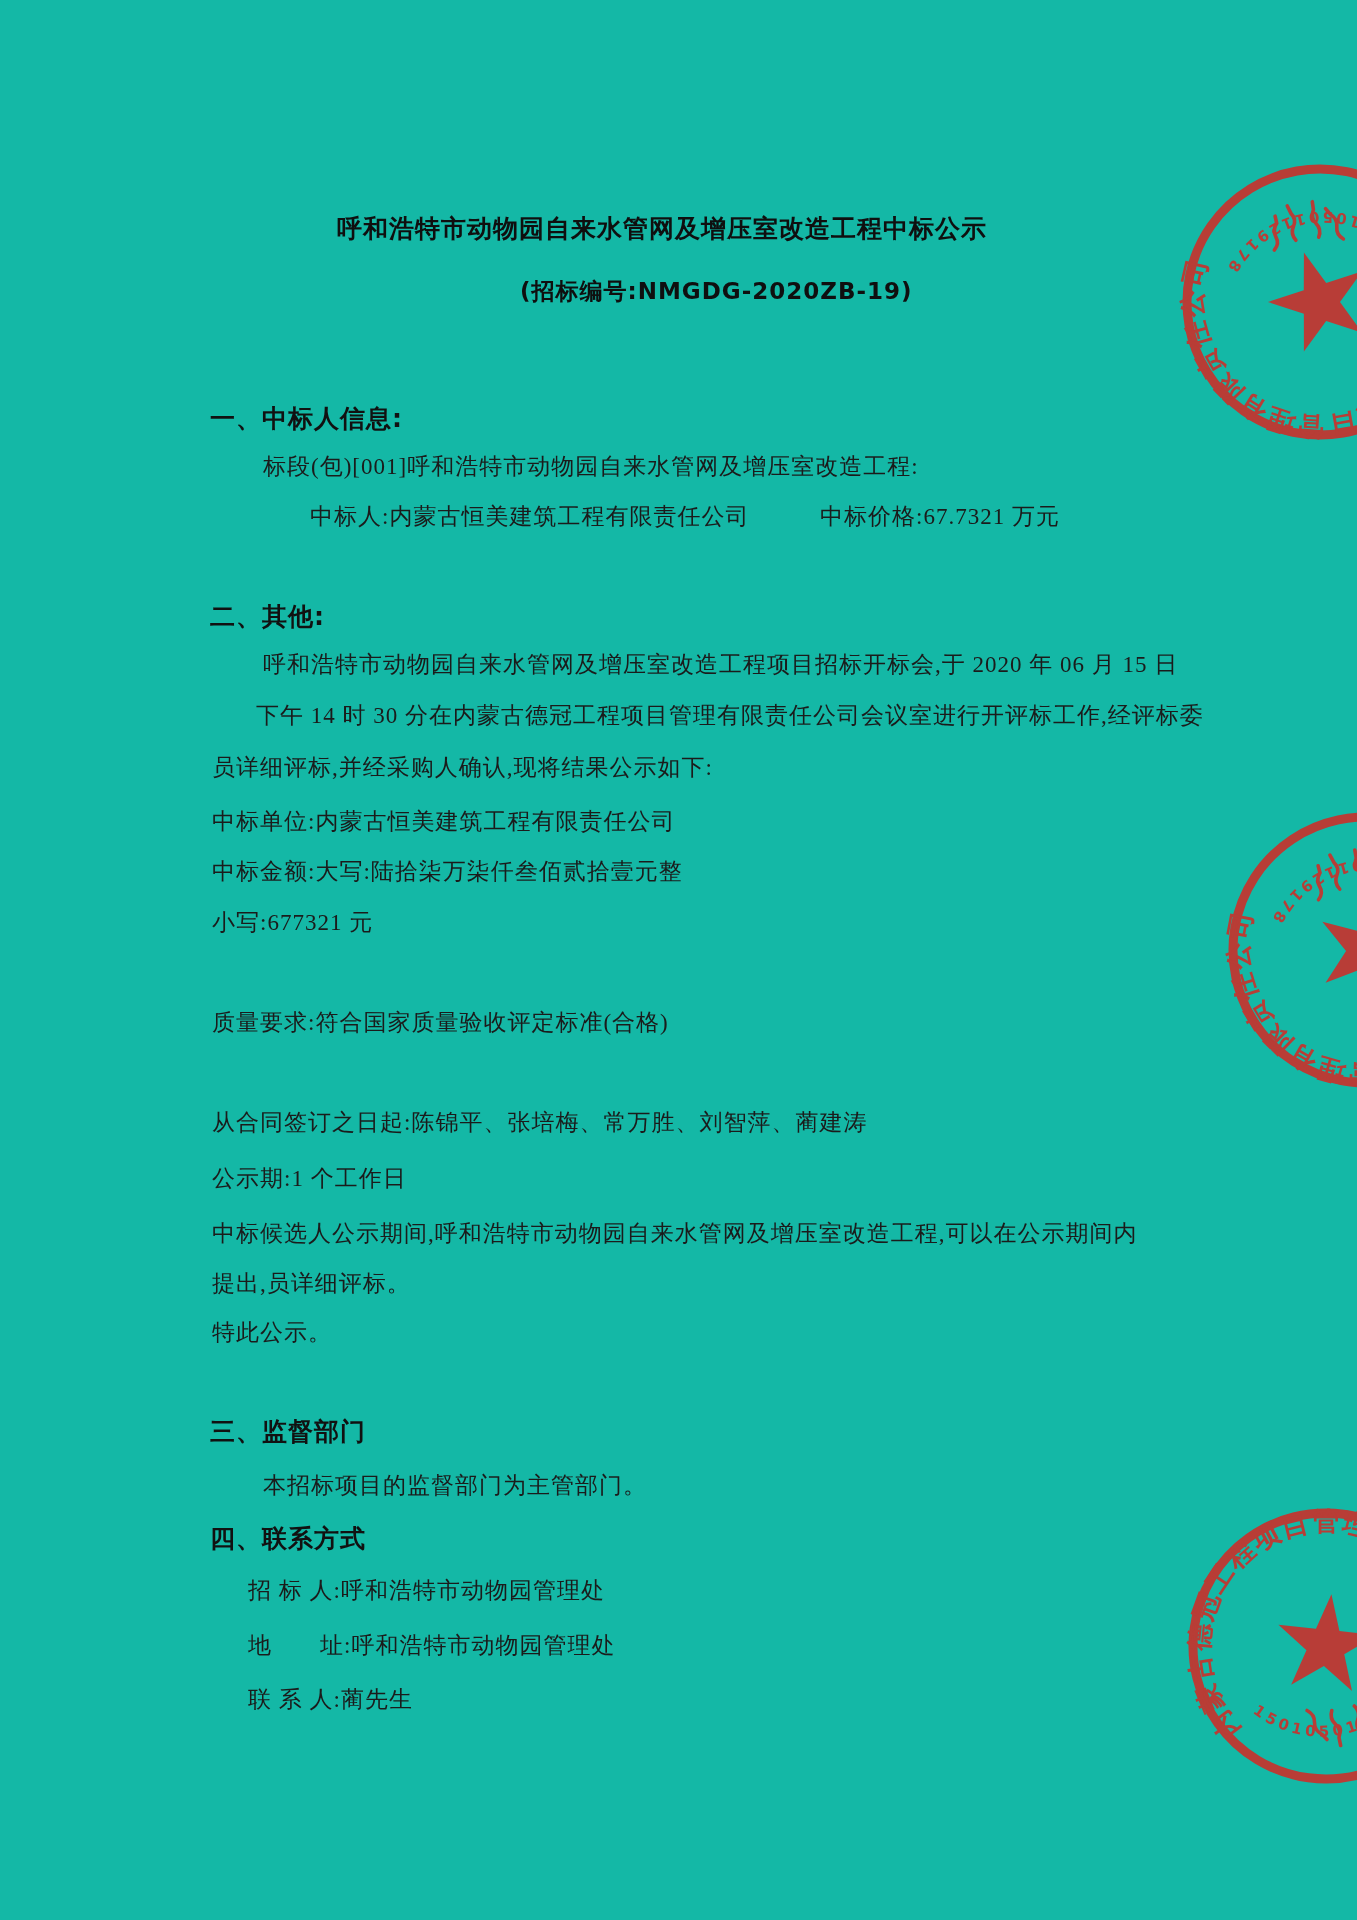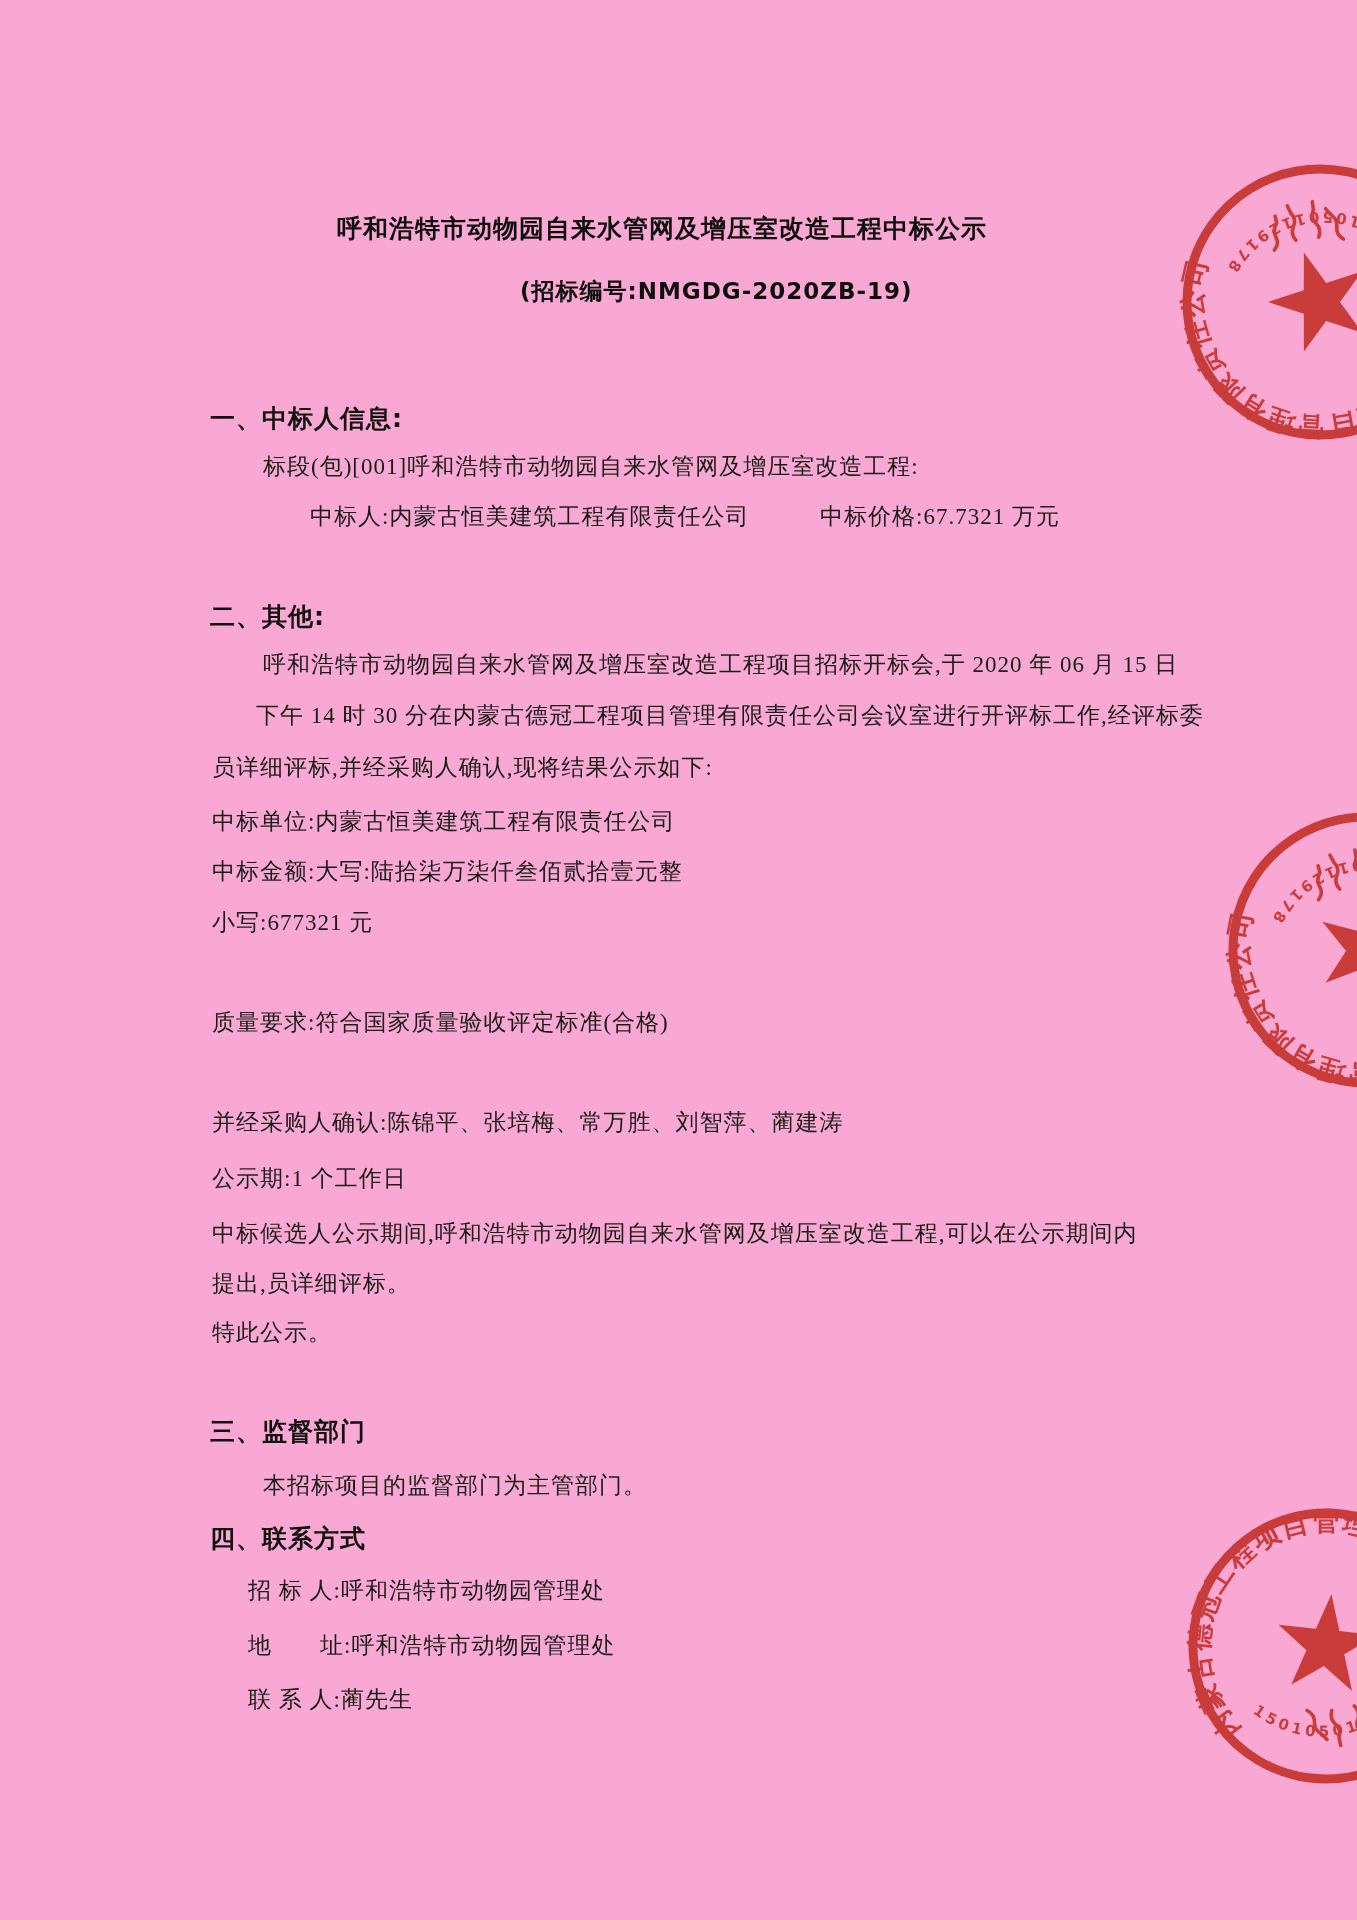--- a/index.html
+++ b/index.html
@@ -1,20 +1,20 @@
 <!DOCTYPE html>
 <html><head>
 <meta charset="utf-8">
 <style>
   html,body{margin:0;padding:0;background:#f6f6f4;}
   .page{
     position:relative;
     width:1357px;height:1920px;
     margin:0 auto;
-    background:#f9a8d4;
+    background:#14b8a6;
     overflow:hidden;
     font-family:"Liberation Serif","DejaVu Serif",serif;
     color:#1b1b1b;
   }
   .line{
     position:absolute;
     white-space:nowrap;
     font-size:23px;
     letter-spacing:1px;
     font-weight:500;
@@ -57,21 +57,21 @@
   <div class="line" style="top:501px;left:820px;">中标价格:67.7321 万元</div>
 
   <div class="line heading" style="top:600px;left:210px;">二、其他:</div>
   <div class="line" style="top:649px;left:263px;">呼和浩特市动物园自来水管网及增压室改造工程项目招标开标会,于 2020 年 06 月 15 日</div>
   <div class="line" style="top:700px;left:212px;margin-left:44px;">下午 14 时 30 分在内蒙古德冠工程项目管理有限责任公司会议室进行开评标工作,经评标委</div>
   <div class="line" style="top:752px;left:212px;">员详细评标,并经采购人确认,现将结果公示如下:</div>
   <div class="line" style="top:806px;left:212px;">中标单位:内蒙古恒美建筑工程有限责任公司</div>
   <div class="line" style="top:856px;left:212px;">中标金额:大写:陆拾柒万柒仟叁佰贰拾壹元整</div>
   <div class="line" style="top:907px;left:212px;">小写:677321 元</div>
   <div class="line" style="top:1007px;left:212px;">质量要求:符合国家质量验收评定标准(合格)</div>
-  <div class="line" style="top:1107px;left:212px;">并经采购人确认:陈锦平、张培梅、常万胜、刘智萍、蔺建涛</div>
+  <div class="line" style="top:1107px;left:212px;">从合同签订之日起:陈锦平、张培梅、常万胜、刘智萍、蔺建涛</div>
   <div class="line" style="top:1163px;left:212px;">公示期:1 个工作日</div>
   <div class="line" style="top:1218px;left:212px;">中标候选人公示期间,呼和浩特市动物园自来水管网及增压室改造工程,可以在公示期间内</div>
   <div class="line" style="top:1268px;left:212px;">提出,员详细评标。</div>
   <div class="line" style="top:1317px;left:212px;">特此公示。</div>
 
   <div class="line heading" style="top:1415px;left:210px;">三、监督部门</div>
   <div class="line" style="top:1470px;left:263px;">本招标项目的监督部门为主管部门。</div>
 
   <div class="line heading" style="top:1522px;left:210px;">四、联系方式</div>
   <div class="line" style="top:1575px;left:248px;">招 标 人:呼和浩特市动物园管理处</div>

